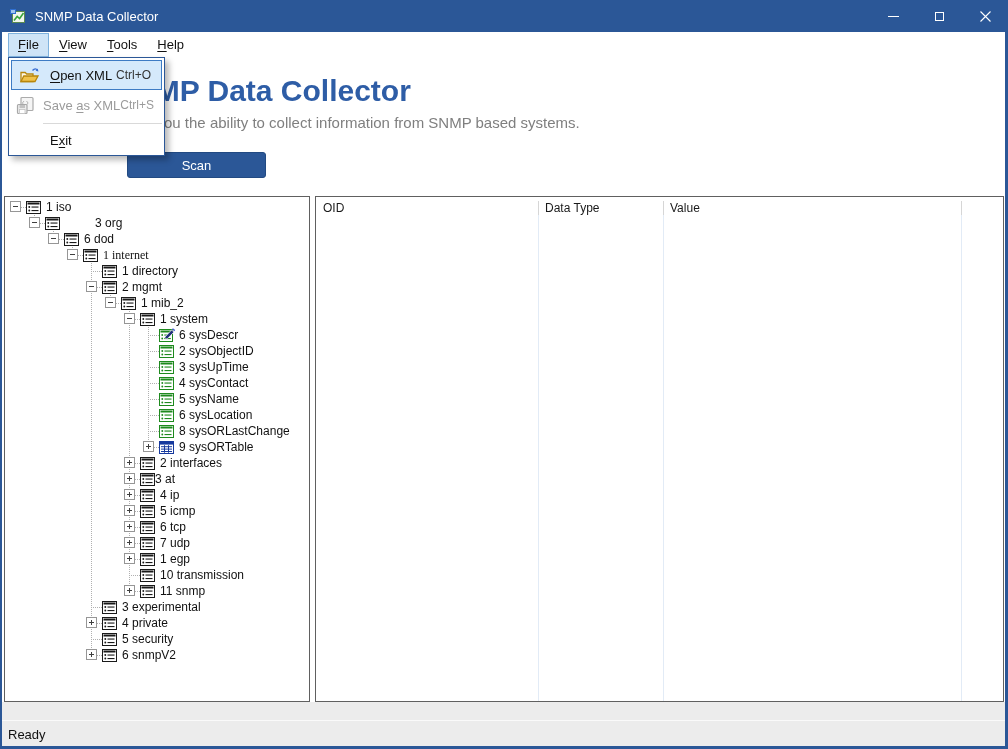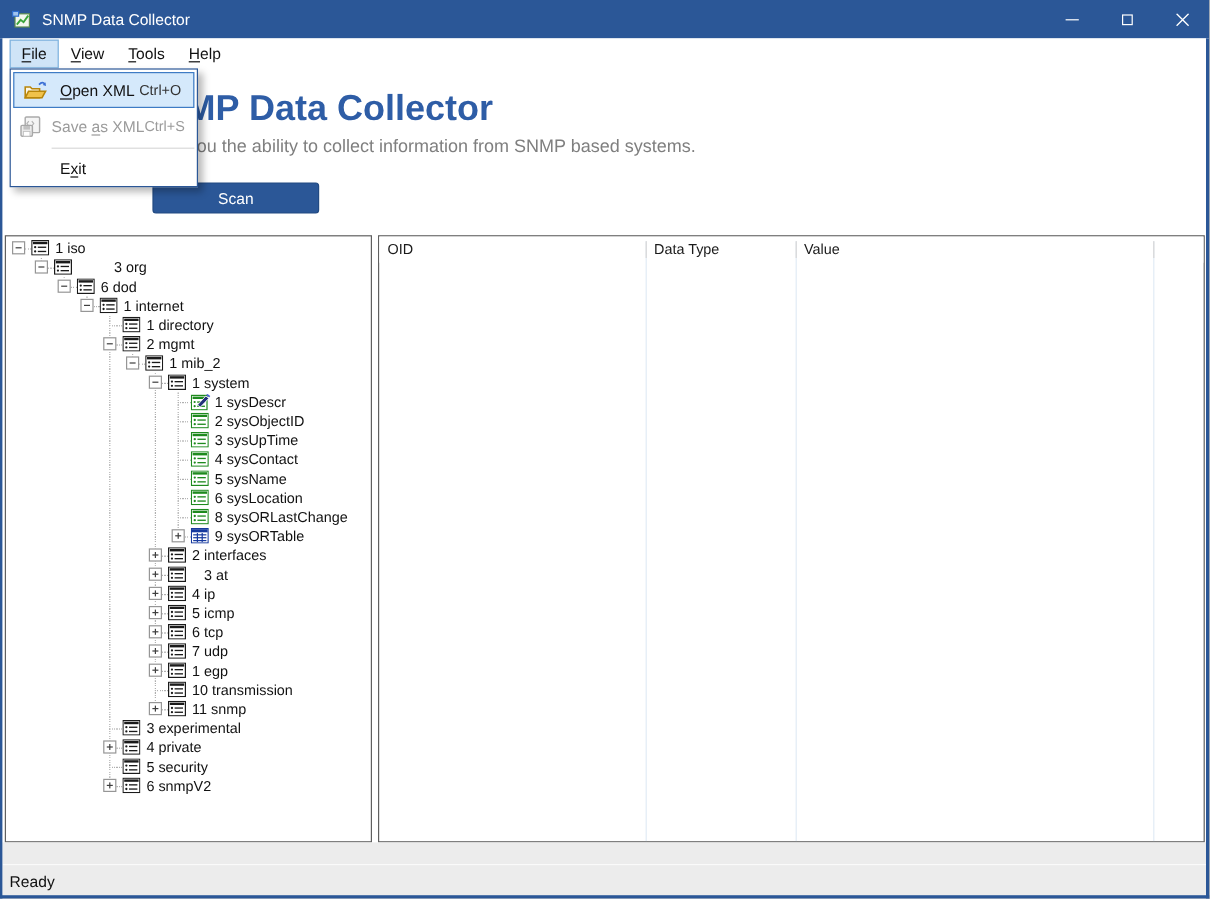--- a/index.html
+++ b/index.html
@@ -164,21 +164,21 @@
           <span class="hguide" style="left: 67px;"></span>
           <span class="expbox minus" style="left: 62px;"></span>
           <span class="node-icon mib-node" style="left: 78px;"><svg width="15" height="13" viewBox="0 0 15 13">
               <rect x="0.5" y="0.5" width="14" height="12" fill="#fff" stroke="currentColor"></rect>
               <rect x="1.5" y="1.5" width="12" height="2" fill="currentColor"></rect>
               <circle cx="3.3" cy="6" r="0.95" fill="currentColor"></circle>
               <circle cx="3.3" cy="9.5" r="0.95" fill="currentColor"></circle>
               <rect x="5.5" y="5.5" width="7" height="1.1" fill="currentColor"></rect>
               <rect x="5.5" y="9" width="7" height="1.1" fill="currentColor"></rect>
             </svg></span>
-          <span class="node-label" style="left: 98px;">1 internet</span>
+          <span class="node-label" style="left: 98px; font-family: Liberation Serif, serif;">1 internet</span>
         </div>
         <div class="tree-row">
           <span class="vguide" style="left: 86px; top: 0px; height: 8px;"></span>
           <span class="vguide" style="left: 86px; top: 8px; height: 8px;"></span>
           <span class="hguide" style="left: 86px;"></span>
           <span class="node-icon mib-node" style="left: 97px;"><svg width="15" height="13" viewBox="0 0 15 13">
               <rect x="0.5" y="0.5" width="14" height="12" fill="#fff" stroke="currentColor"></rect>
               <rect x="1.5" y="1.5" width="12" height="2" fill="currentColor"></rect>
               <circle cx="3.3" cy="6" r="0.95" fill="currentColor"></circle>
               <circle cx="3.3" cy="9.5" r="0.95" fill="currentColor"></circle>
@@ -242,21 +242,21 @@
           <span class="node-icon mib-edit" style="left: 154px;"><svg width="17" height="14" viewBox="0 0 17 14">
               <rect x="0.5" y="1.5" width="13" height="12" fill="#fff" stroke="currentColor"></rect>
               <rect x="1.5" y="2.5" width="11" height="2" fill="currentColor"></rect>
               <circle cx="3.2" cy="7" r="0.9" fill="currentColor"></circle>
               <circle cx="3.2" cy="10.5" r="0.9" fill="currentColor"></circle>
               <rect x="5.3" y="6.5" width="6.5" height="1.1" fill="currentColor"></rect>
               <rect x="5.3" y="10" width="6.5" height="1.1" fill="currentColor"></rect>
               <path d="M5.5 9.5 L12.5 2 L15 4 L8 11.2 Z" fill="#22307a" stroke="#fff" stroke-width="0.7"></path>
               <path d="M12.8 1.2 l2.6 2 l0.8-1.3 l-2.2-1.6 z" fill="#4a5fd0"></path>
             </svg></span>
-          <span class="node-label" style="left: 174px;">1 sysDescr</span>
+          <span class="node-label" style="left: 174px;">6 sysDescr</span>
         </div>
         <div class="tree-row">
           <span class="vguide" style="left: 86px; top: 0px; height: 16px;"></span>
           <span class="vguide" style="left: 124px; top: 0px; height: 16px;"></span>
           <span class="vguide" style="left: 143px; top: 0px; height: 8px;"></span>
           <span class="vguide" style="left: 143px; top: 8px; height: 8px;"></span>
           <span class="hguide" style="left: 143px;"></span>
           <span class="node-icon mib-scalar" style="left: 154px;"><svg width="15" height="13" viewBox="0 0 15 13">
               <rect x="0.5" y="0.5" width="14" height="12" fill="#fff" stroke="currentColor"></rect>
               <rect x="1.5" y="1.5" width="12" height="2" fill="currentColor"></rect>
@@ -387,21 +387,21 @@
           <span class="hguide" style="left: 124px;"></span>
           <span class="expbox plus" style="left: 119px;"></span>
           <span class="node-icon mib-node" style="left: 135px;"><svg width="15" height="13" viewBox="0 0 15 13">
               <rect x="0.5" y="0.5" width="14" height="12" fill="#fff" stroke="currentColor"></rect>
               <rect x="1.5" y="1.5" width="12" height="2" fill="currentColor"></rect>
               <circle cx="3.3" cy="6" r="0.95" fill="currentColor"></circle>
               <circle cx="3.3" cy="9.5" r="0.95" fill="currentColor"></circle>
               <rect x="5.5" y="5.5" width="7" height="1.1" fill="currentColor"></rect>
               <rect x="5.5" y="9" width="7" height="1.1" fill="currentColor"></rect>
             </svg></span>
-          <span class="node-label" style="left: 165px;">3 at</span>
+          <span class="node-label" style="left: 150px;">3 at</span>
         </div>
         <div class="tree-row">
           <span class="vguide" style="left: 86px; top: 0px; height: 16px;"></span>
           <span class="vguide" style="left: 124px; top: 0px; height: 8px;"></span>
           <span class="vguide" style="left: 124px; top: 8px; height: 8px;"></span>
           <span class="hguide" style="left: 124px;"></span>
           <span class="expbox plus" style="left: 119px;"></span>
           <span class="node-icon mib-node" style="left: 135px;"><svg width="15" height="13" viewBox="0 0 15 13">
               <rect x="0.5" y="0.5" width="14" height="12" fill="#fff" stroke="currentColor"></rect>
               <rect x="1.5" y="1.5" width="12" height="2" fill="currentColor"></rect>

